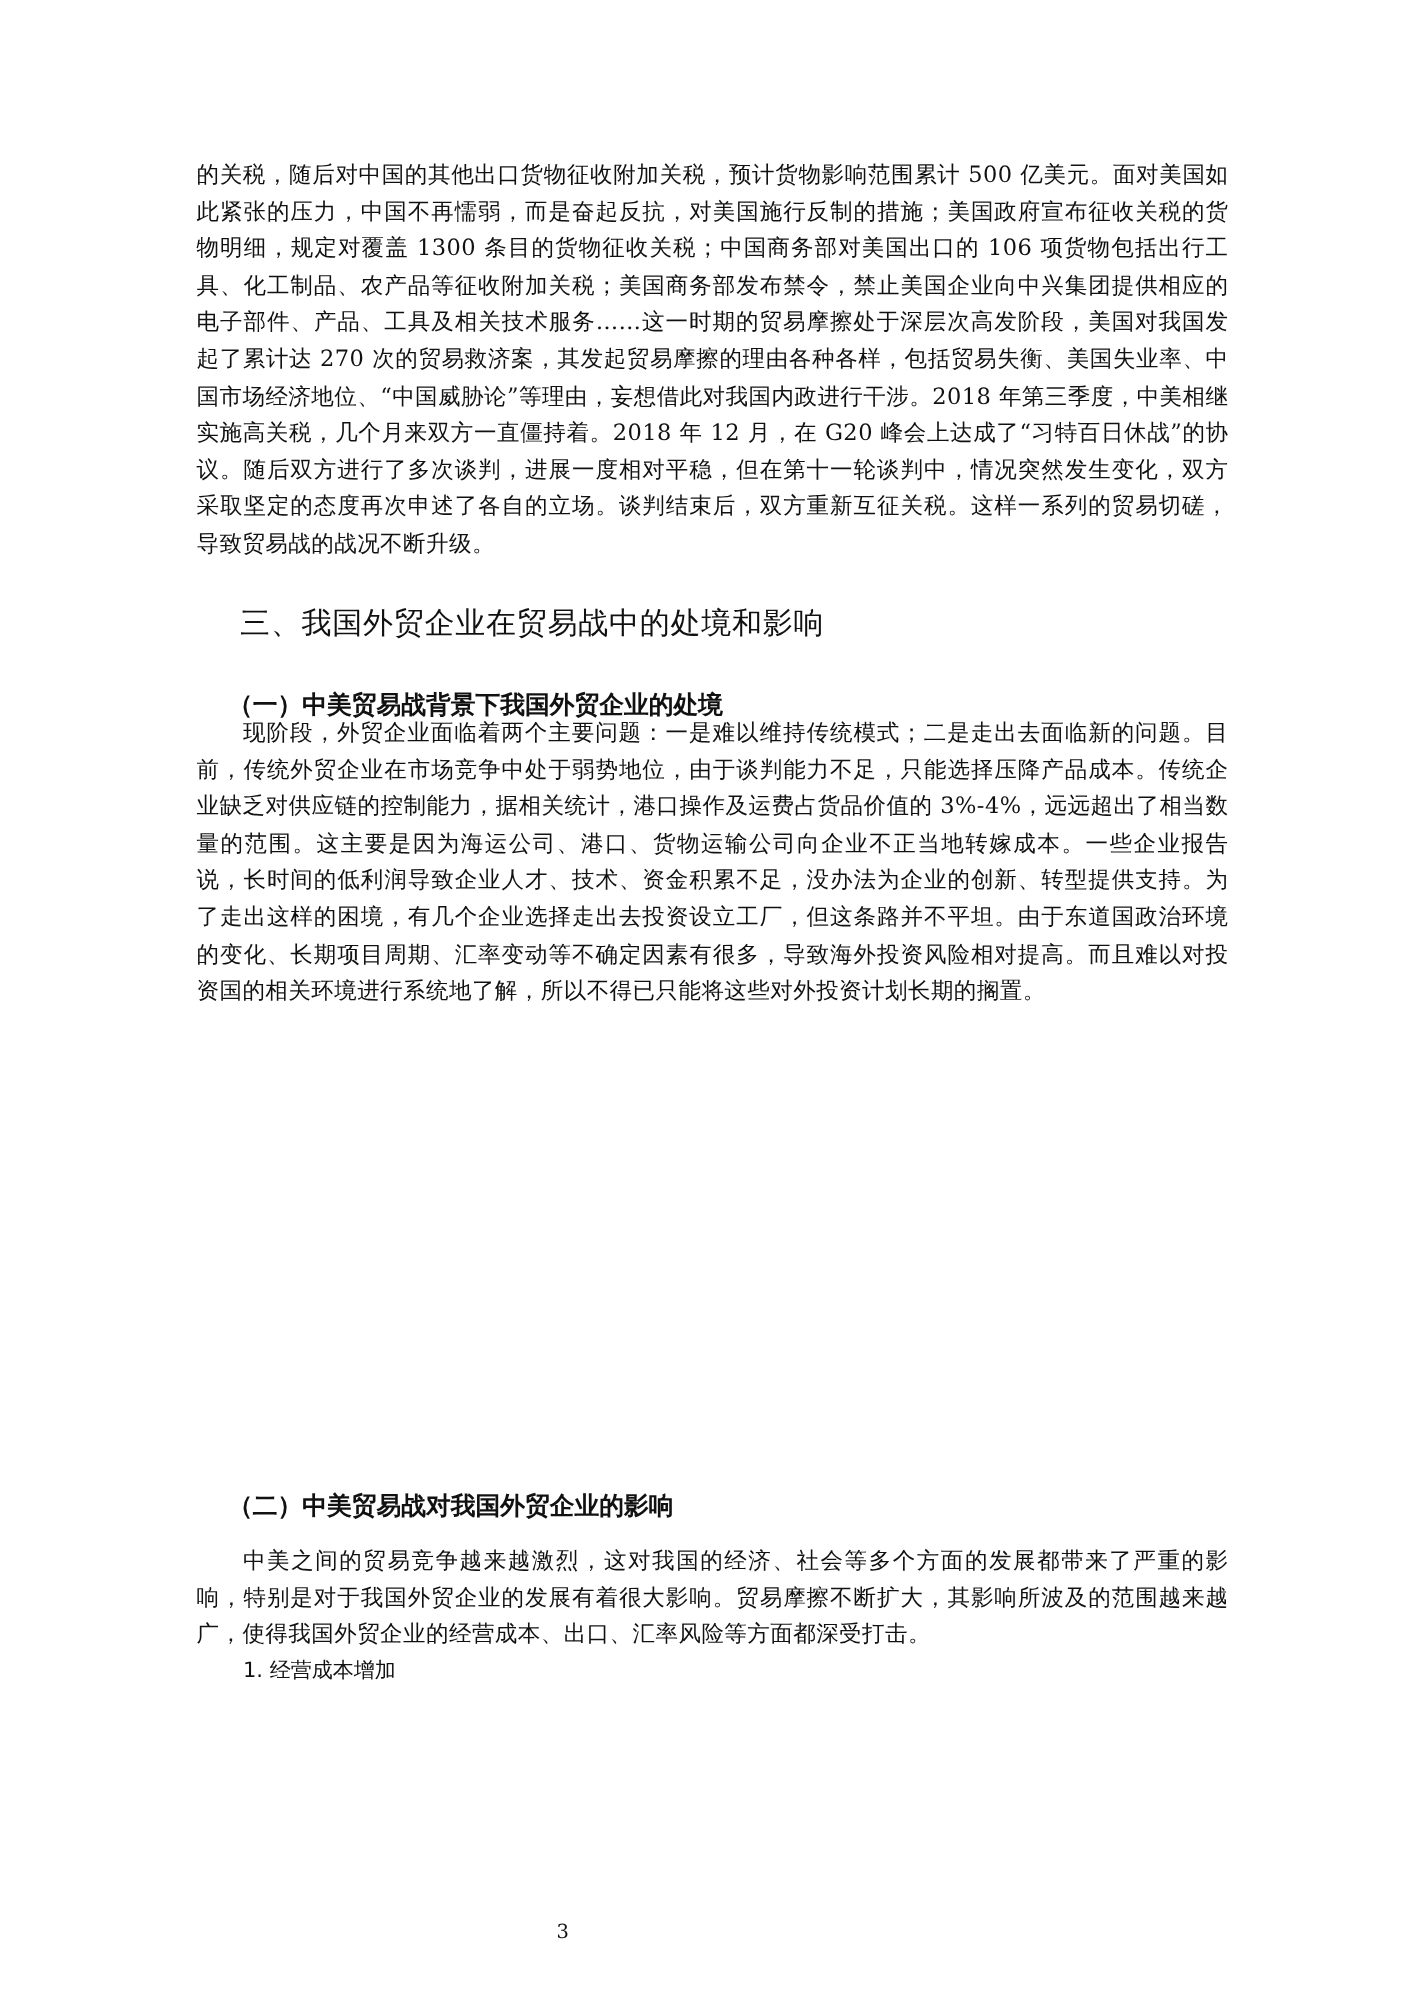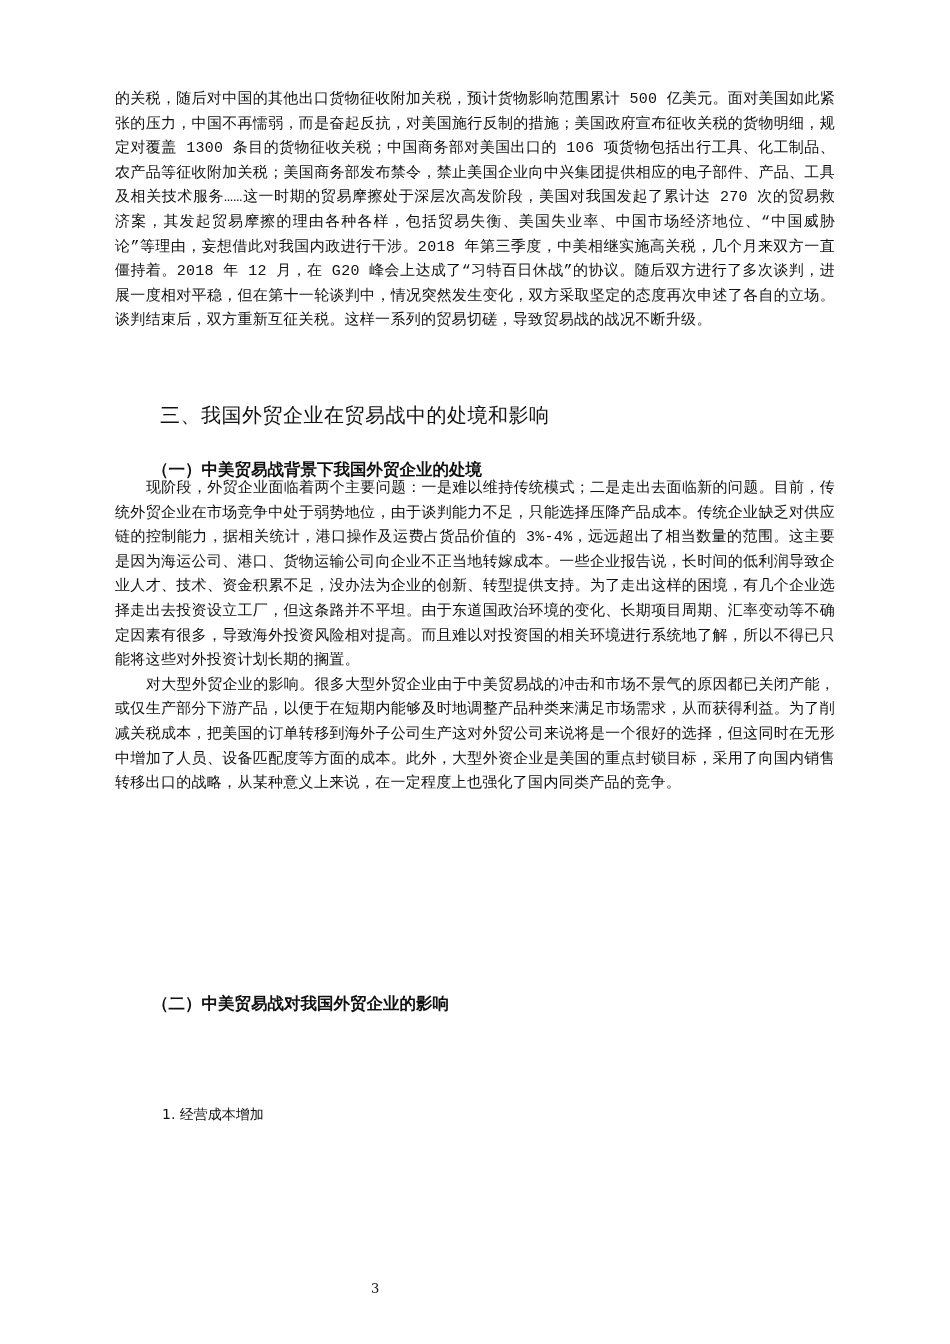--- a/index.html
+++ b/index.html
@@ -1,21 +1,21 @@
 <!DOCTYPE html>
 <html><head>
 <meta charset="utf-8">
 <style>
   html, body { margin: 0; padding: 0; background: #ffffff; }
   body { width: 950px; height: 1344px; position: relative; overflow: hidden;
          font-family: "DejaVu Serif", "Liberation Serif", serif; color: #111111; }
   .page { position: absolute; left: 0; top: 0; width: 950px; height: 1344px; background: #ffffff; }
   .body-text { position: absolute; left: 115px; width: 720px; font-size: 15px; line-height: 24.6px;
                text-align: justify; text-justify: inter-character; letter-spacing: 0.3px; }
-  .para { margin: 0; padding: 0; font-family: Liberation Mono, monospace; }
+  .para { margin: 16px; padding: 0; }
   .indent { text-indent: 31px; }
   .h1 { position: absolute; left: 160px; top: 401px; font-family: "DejaVu Sans", "Liberation Sans", sans-serif;
         font-size: 20px; line-height: 28px; font-weight: normal; margin: 0; letter-spacing: 0.5px; text-align: right; }
   .h2 { position: absolute; left: 148px; font-family: "DejaVu Sans", "Liberation Sans", sans-serif;
         font-size: 16.5px; line-height: 24px; font-weight: bold; margin: 4px; }
   .h3 { position: absolute; left: 146px; font-family: "DejaVu Sans", "Liberation Sans", sans-serif;
         font-size: 14px; line-height: 22px; font-weight: normal; margin: 16px; }
   .page-number { position: absolute; left: 371px; top: 1281px; font-size: 13px; font-family: "DejaVu Serif", serif; }
 </style>
 </head>
@@ -24,25 +24,27 @@
 <div class="page">
 
   <div class="body-text" style="top:88px;">
     <p class="para">的关税，随后对中国的其他出口货物征收附加关税，预计货物影响范围累计 500 亿美元。面对美国如此紧张的压力，中国不再懦弱，而是奋起反抗，对美国施行反制的措施；美国政府宣布征收关税的货物明细，规定对覆盖 1300 条目的货物征收关税；中国商务部对美国出口的 106 项货物包括出行工具、化工制品、农产品等征收附加关税；美国商务部发布禁令，禁止美国企业向中兴集团提供相应的电子部件、产品、工具及相关技术服务……这一时期的贸易摩擦处于深层次高发阶段，美国对我国发起了累计达 270 次的贸易救济案，其发起贸易摩擦的理由各种各样，包括贸易失衡、美国失业率、中国市场经济地位、“中国威胁论”等理由，妄想借此对我国内政进行干涉。2018 年第三季度，中美相继实施高关税，几个月来双方一直僵持着。2018 年 12 月，在 G20 峰会上达成了“习特百日休战”的协议。随后双方进行了多次谈判，进展一度相对平稳，但在第十一轮谈判中，情况突然发生变化，双方采取坚定的态度再次申述了各自的立场。谈判结束后，双方重新互征关税。这样一系列的贸易切磋，导致贸易战的战况不断升级。</p>
   </div>
 
   <h1 class="h1">三、我国外贸企业在贸易战中的处境和影响</h1>
 
   <h2 class="h2" style="top:454px;">（一）中美贸易战背景下我国外贸企业的处境</h2>
 
-  <div class="body-text" style="top:477px;">
+  <div class="body-text" style="top:460px;">
     <p class="para indent">现阶段，外贸企业面临着两个主要问题：一是难以维持传统模式；二是走出去面临新的问题。目前，传统外贸企业在市场竞争中处于弱势地位，由于谈判能力不足，只能选择压降产品成本。传统企业缺乏对供应链的控制能力，据相关统计，港口操作及运费占货品价值的 3%-4%，远远超出了相当数量的范围。这主要是因为海运公司、港口、货物运输公司向企业不正当地转嫁成本。一些企业报告说，长时间的低利润导致企业人才、技术、资金积累不足，没办法为企业的创新、转型提供支持。为了走出这样的困境，有几个企业选择走出去投资设立工厂，但这条路并不平坦。由于东道国政治环境的变化、长期项目周期、汇率变动等不确定因素有很多，导致海外投资风险相对提高。而且难以对投资国的相关环境进行系统地了解，所以不得已只能将这些对外投资计划长期的搁置。</p>
-    <p class="para indent">对大型外贸企业的影响。很多大型外贸企业由于中美贸易战的冲击和市场不景气的原因都已关闭产能，或仅生产部分下游产品，以便于在短期内能够及时地调整产品种类来满足市场需求，从而获得利益。为了削减关税成本，把美国的订单转移到海外子公司生产这对外贸公司来说将是一个很好的选择，但这同时在无形中增加了人员、设备匹配度等方面的成本。此外，大型外资企业是美国的重点封锁目标，采用了向国内销售转移出口的战略，从某种意义上来说，在一定程度上也强化了国内同类产品的竞争。</p>
   </div>
 
   <h2 class="h2" style="top:988px;text-align:center;">（二）中美贸易战对我国外贸企业的影响</h2>
 
+  <div class="body-text" style="top:1012px;">
+    <p class="para indent">中美之间的贸易竞争越来越激烈，这对我国的经济、社会等多个方面的发展都带来了严重的影响，特别是对于我国外贸企业的发展有着很大影响。贸易摩擦不断扩大，其影响所波及的范围越来越广，使得我国外贸企业的经营成本、出口、汇率风险等方面都深受打击。</p>
+  </div>
 
   <h3 class="h3" style="top:1087px;">1. 经营成本增加</h3>
 
 
   <div class="page-number">3</div>
 </div>
 
 </body></html>

